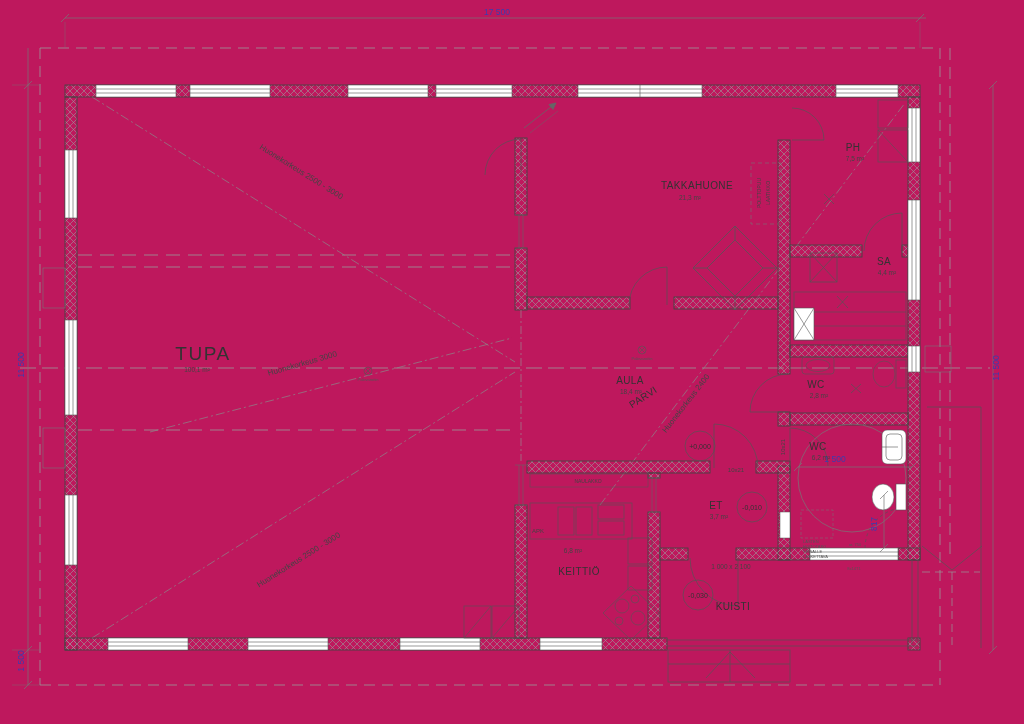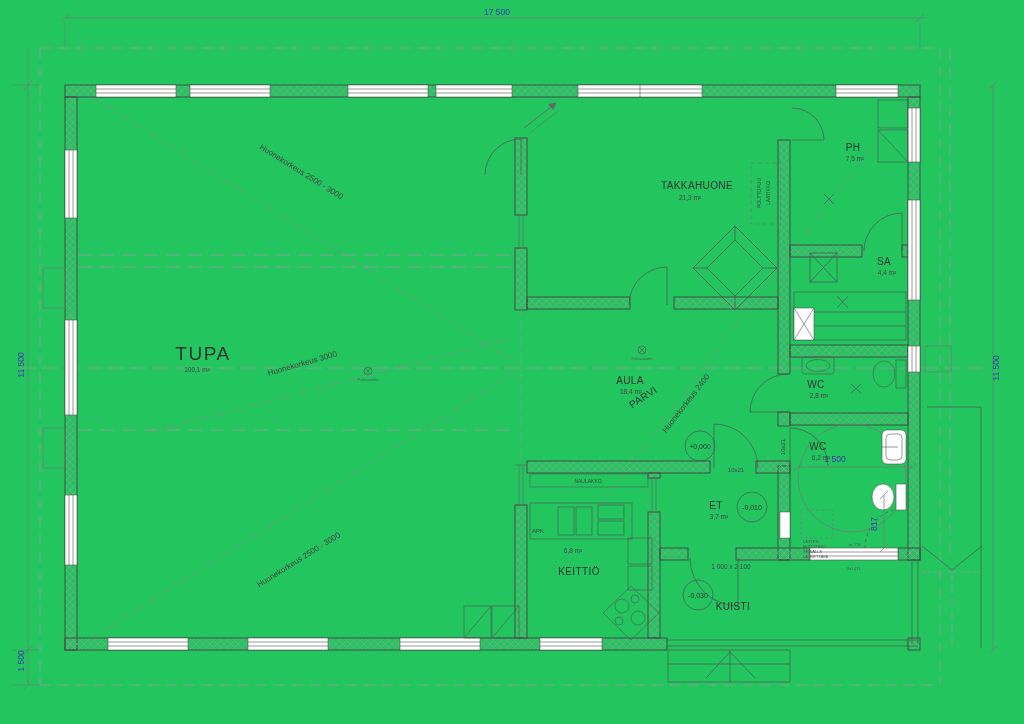--- a/index.html
+++ b/index.html
@@ -1,16 +1,16 @@
 <!DOCTYPE html>
 <html><head>
 <meta charset="utf-8">
 <style>
   html,body{margin:0;padding:0;background:#ffffff;}
-  .canvas{position:relative;width:1024px;height:724px;background:#22c55e;overflow:hidden;}
+  .canvas{position:relative;width:1024px;height:724px;background:#be185d;overflow:hidden;}
   svg{position:absolute;left:0;top:0;}
   text{font-family:"Liberation Sans","DejaVu Sans",sans-serif;fill:#333;}
   .room{font-size:10px;letter-spacing:.4px;}
   .room-big{font-size:19px;letter-spacing:1.5px;}
   .area{font-size:6.5px;fill:#444;}
   .dim{font-size:8.5px;fill:#3c3cae;}
   .note{font-size:8px;fill:#444;}
   .tiny{font-size:5px;fill:#444;}
   .micro{font-size:4px;fill:#555;}
   .lvl{font-size:7px;}

